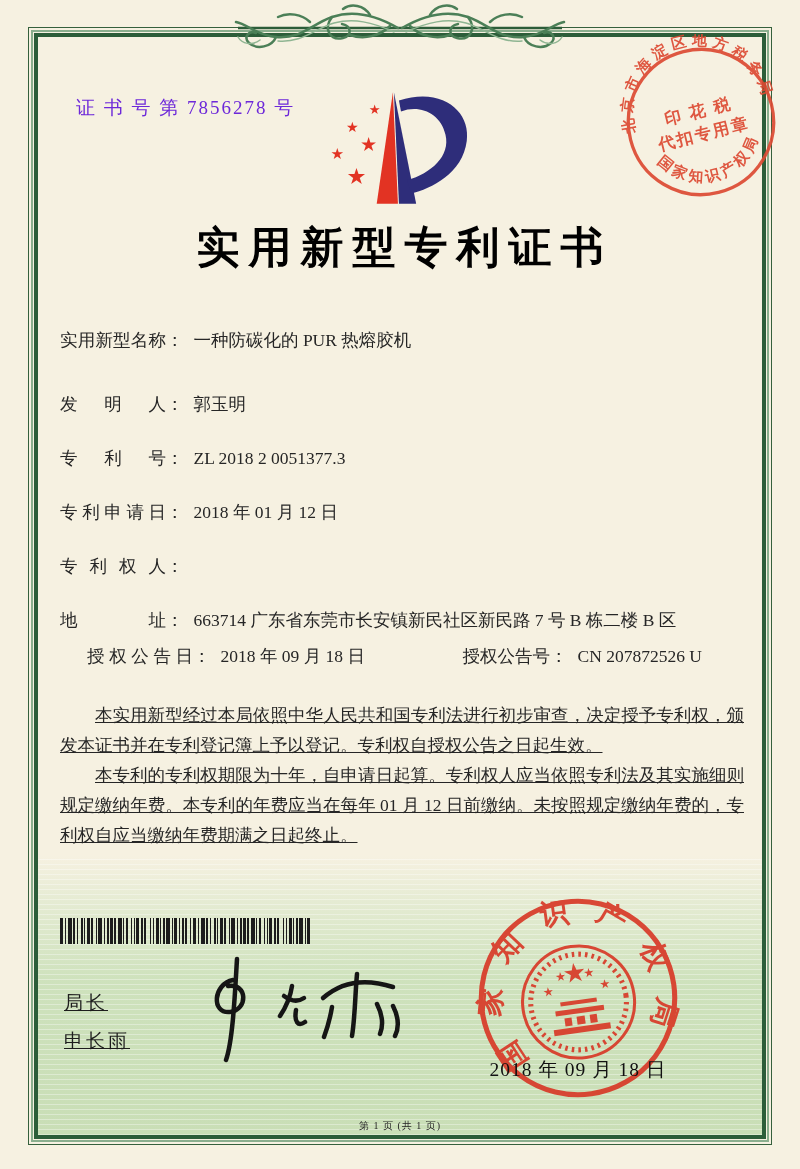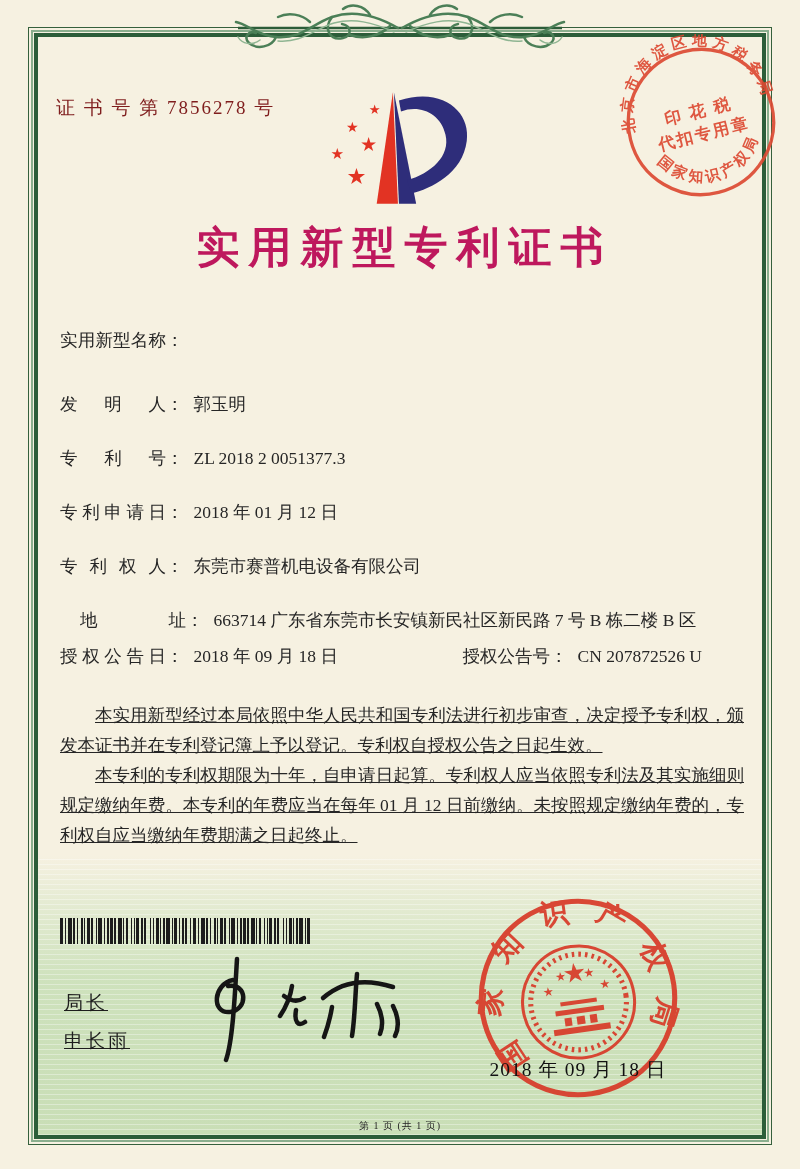--- a/index.html
+++ b/index.html
@@ -15,33 +15,33 @@
 
   
   .green-zone { position:absolute; left:38px; right:38px; top:856px; bottom:34px; z-index:0;
     background:
       repeating-linear-gradient(0deg, rgba(255,255,255,.35) 0 1px, rgba(255,255,255,0) 1px 5px),
       linear-gradient(180deg, rgba(205,227,190,0) 0%, rgba(205,227,190,.45) 18%, rgba(199,223,182,.85) 45%, #c9deb6 100%);
   }
 
   .abs { position:absolute; z-index:2; }
 
-  .cert-no { left:56px; top:95px; font-size:19px; letter-spacing:2px; color:#7f1d1d; }
+  .cert-no { left:76px; top:95px; font-size:19px; letter-spacing:2px; color:#6d28d9; }
 
   .title { left:0; right:0; top:219px; text-align:center; font-size:43px; font-weight:700;
-           letter-spacing:9px; color:#be185d; text-indent:9px; }
+           letter-spacing:9px; color:#000000; text-indent:9px; }
 
   .fields { left:60px; right:56px; top:326px; color:#262626; font-size:17.5px; }
   .field-row { display:flex; align-items:flex-start; line-height:28px; margin-bottom:26px; }
   .field-row.first { margin-bottom:36px; }
-  .field-row.addr { margin-bottom:8px;margin-left:20px; }
+  .field-row.addr { margin-bottom:8px; }
   .f-label { display:inline-block; width:106px; text-align:justify; text-align-last:justify; flex:none; }
   .f-colon { flex:none; margin-right:10px; }
   .f-value { flex:1; }
-  .grant-row { display:flex; line-height:28px; }
+  .grant-row { display:flex; line-height:28px;margin-left:27px; }
   .grant-right { margin-left:auto; display:flex; padding-right:42px;text-align:right; }
 
   .paras { left:60px; right:56px; top:700px; color:#262626; font-size:17.5px; line-height:30px;
            text-align:justify;text-decoration:underline; }
   .paras p { text-indent:2em; }
 
   .officials { left:64px; top:984px; font-size:19px; color:#1d1d1d; line-height:38px; letter-spacing:3px;text-decoration:underline; }
 
   .seal-date { left:472px; top:1056px; width:212px; text-align:center; font-size:19.5px;
                color:#111; letter-spacing:1px; z-index:3; }
@@ -123,40 +123,40 @@
     <polygon points="82,118 77,8 99,118" fill="#2e2d7a"></polygon>
     <path d="M 82,16 C 126,2 153,28 149,56 C 145,88 114,103 94,108 L 90,95 C 114,88 133,71 128,50 C 123,28 102,20 84,27 Z" fill="#2e2d7a"></path>
   </svg>
 
   <div class="abs title">实用新型专利证书</div>
 
   <div class="abs fields">
     <div class="field-row first">
       <span class="f-label">实用新型名称</span>
         <span class="f-colon">：</span>
+      <span class="f-value">一种防碳化的 PUR 热熔胶机</span>
     </div>
     <div class="field-row">
       <span class="f-label">发明人</span>
         <span class="f-colon">：</span>
       <span class="f-value">郭玉明</span>
     </div>
     <div class="field-row">
       <span class="f-label">专利号</span>
         <span class="f-colon">：</span>
       <span class="f-value">ZL 2018 2 0051377.3</span>
     </div>
     <div class="field-row">
       <span class="f-label">专利申请日</span>
         <span class="f-colon">：</span>
       <span class="f-value">2018 年 01 月 12 日</span>
     </div>
     <div class="field-row">
       <span class="f-label">专利权人</span>
         <span class="f-colon">：</span>
-      <span class="f-value">东莞市赛普机电设备有限公司</span>
     </div>
     <div class="field-row addr">
       <span class="f-label">地址</span>
         <span class="f-colon">：</span>
       <span class="f-value" style="max-width:560px;">663714 广东省东莞市长安镇新民社区新民路 7 号 B 栋二楼 B 区</span>
     </div>
     <div class="grant-row">
       <span class="f-label">授权公告日</span>
         <span class="f-colon">：</span>
       <span>2018 年 09 月 18 日</span>

